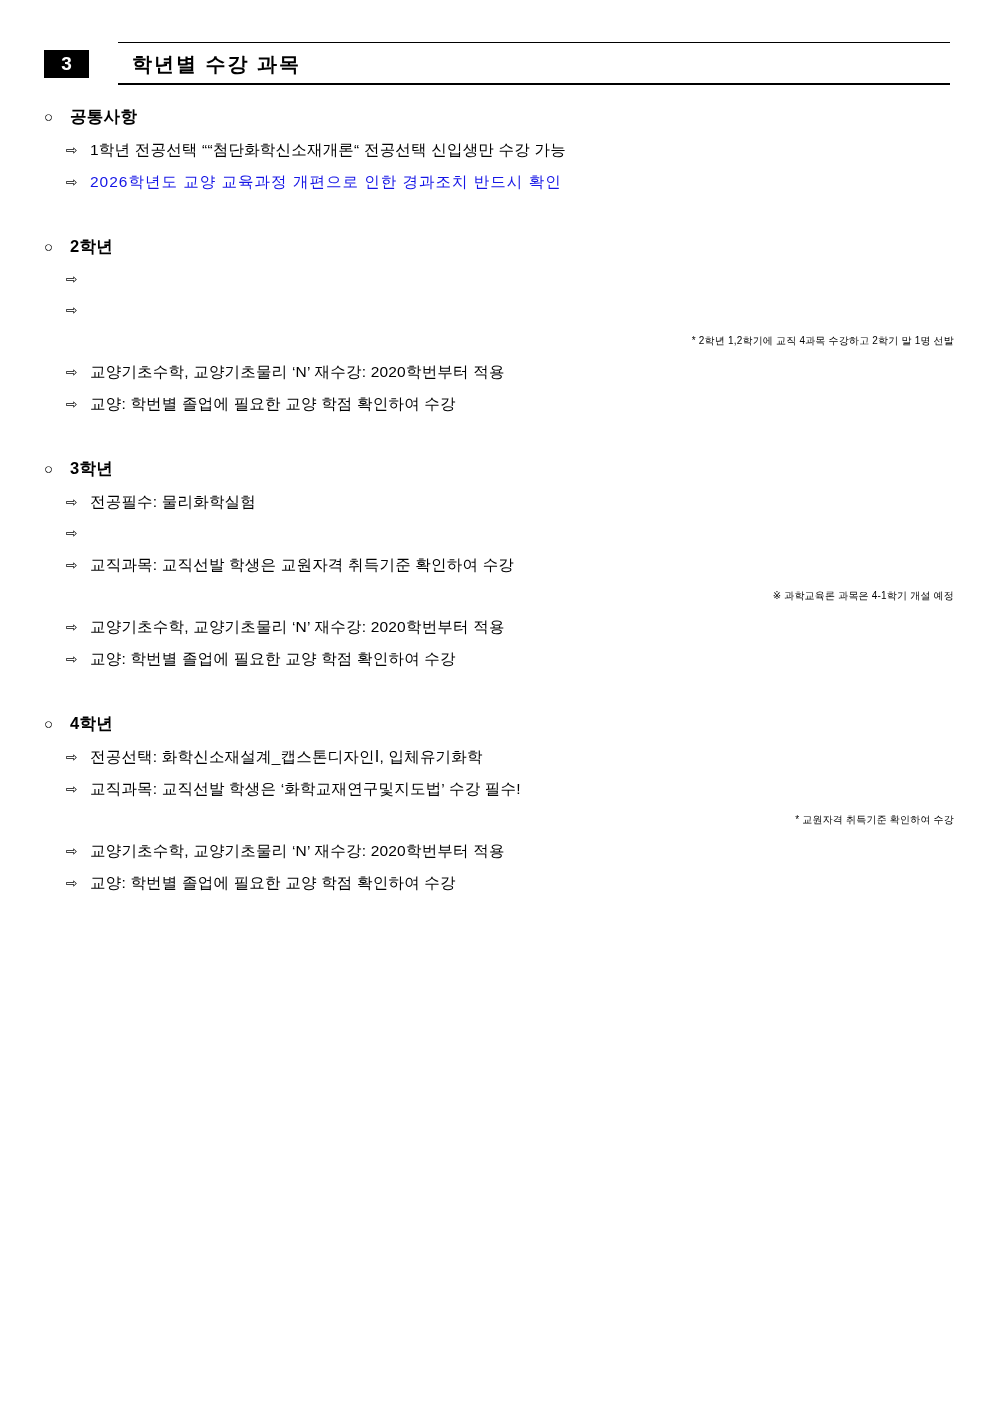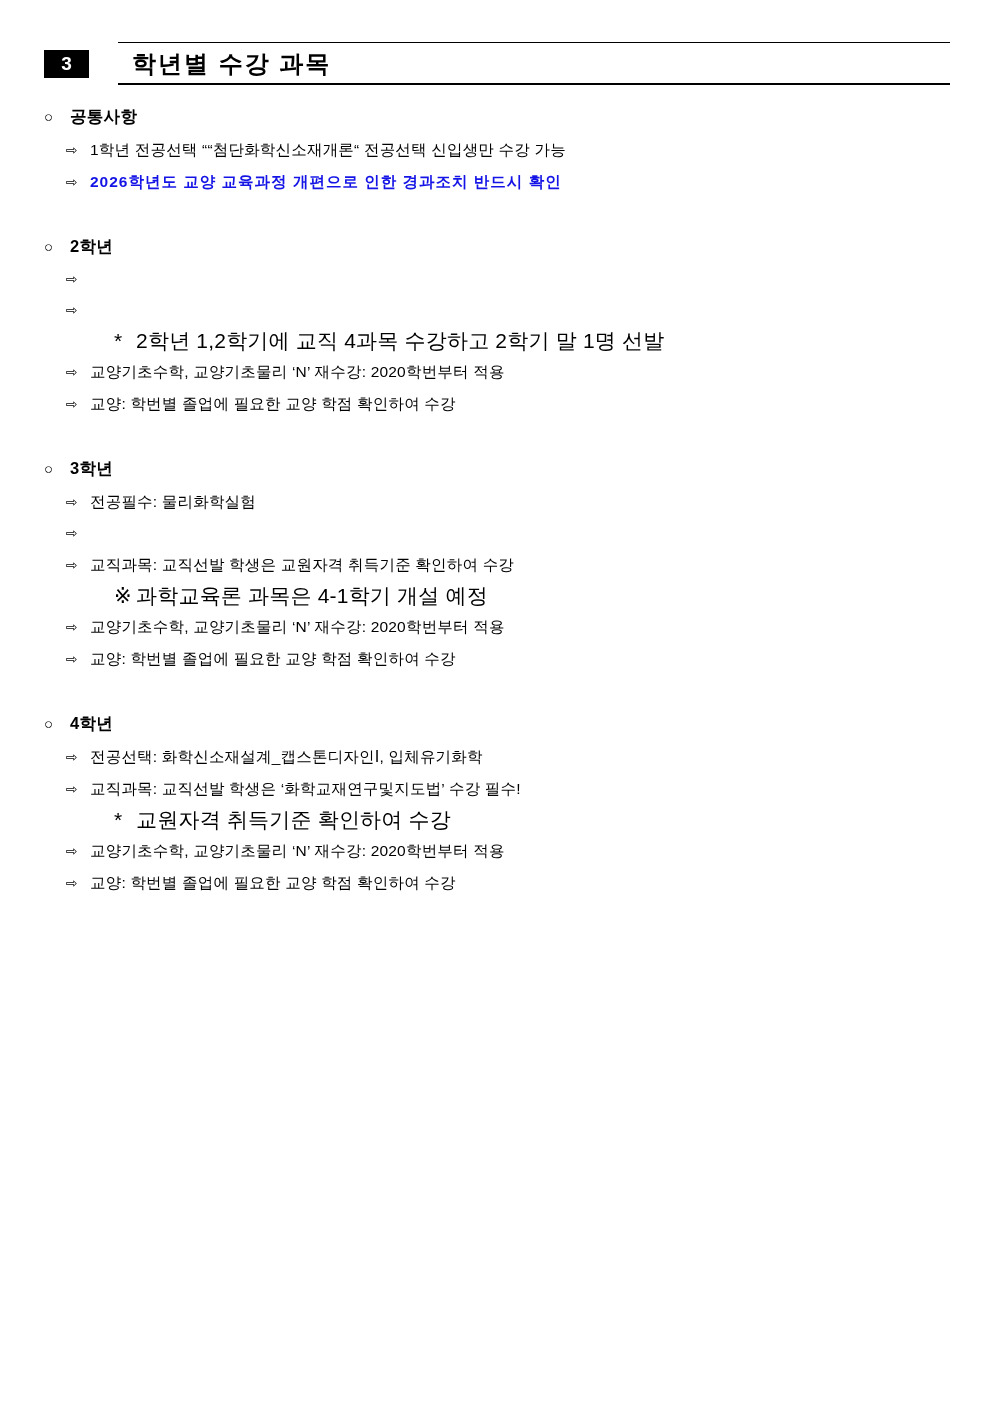--- a/index.html
+++ b/index.html
@@ -57,21 +57,21 @@
     font-size: 19px;
     font-weight: bold;
     line-height: 28px;
     text-align: center;
     letter-spacing: 0;
   }
   .header-title {
     position: absolute;
     left: 88px;
     top: 6px;
-    font-size: 24px;
+    font-size: 20px;
     font-weight: bold;
     letter-spacing: 2px;
     line-height: 32px;
   }
 
   
   .content {
     position: absolute;
     left: 44px;
     top: 106px;
@@ -113,33 +113,34 @@
     width: 24px;
     flex: 0 0 24px;
     font-size: 14px;
     color: #000;
   }
   .item .text {
     display: inline-block;
   }
   .item.blue .text {
     color: #1414e6;
-    font-weight: bold;
+    font-weight: normal;
     letter-spacing: 1px;
     text-align: center;
   }
   .item .text b {
     font-weight: normal;
   }
 
   .subitem {
-    font-size: 21px;
+    font-size: 10px;
     line-height: 30px;
     padding-left: 70px;
     letter-spacing: 0.2px;
+    text-align: right;
   }
   .subitem .star {
     display: inline-block;
     width: 16px;
   }
   .gap-md { height: 20px; }
 </style>
 </head>
 <body>
 

